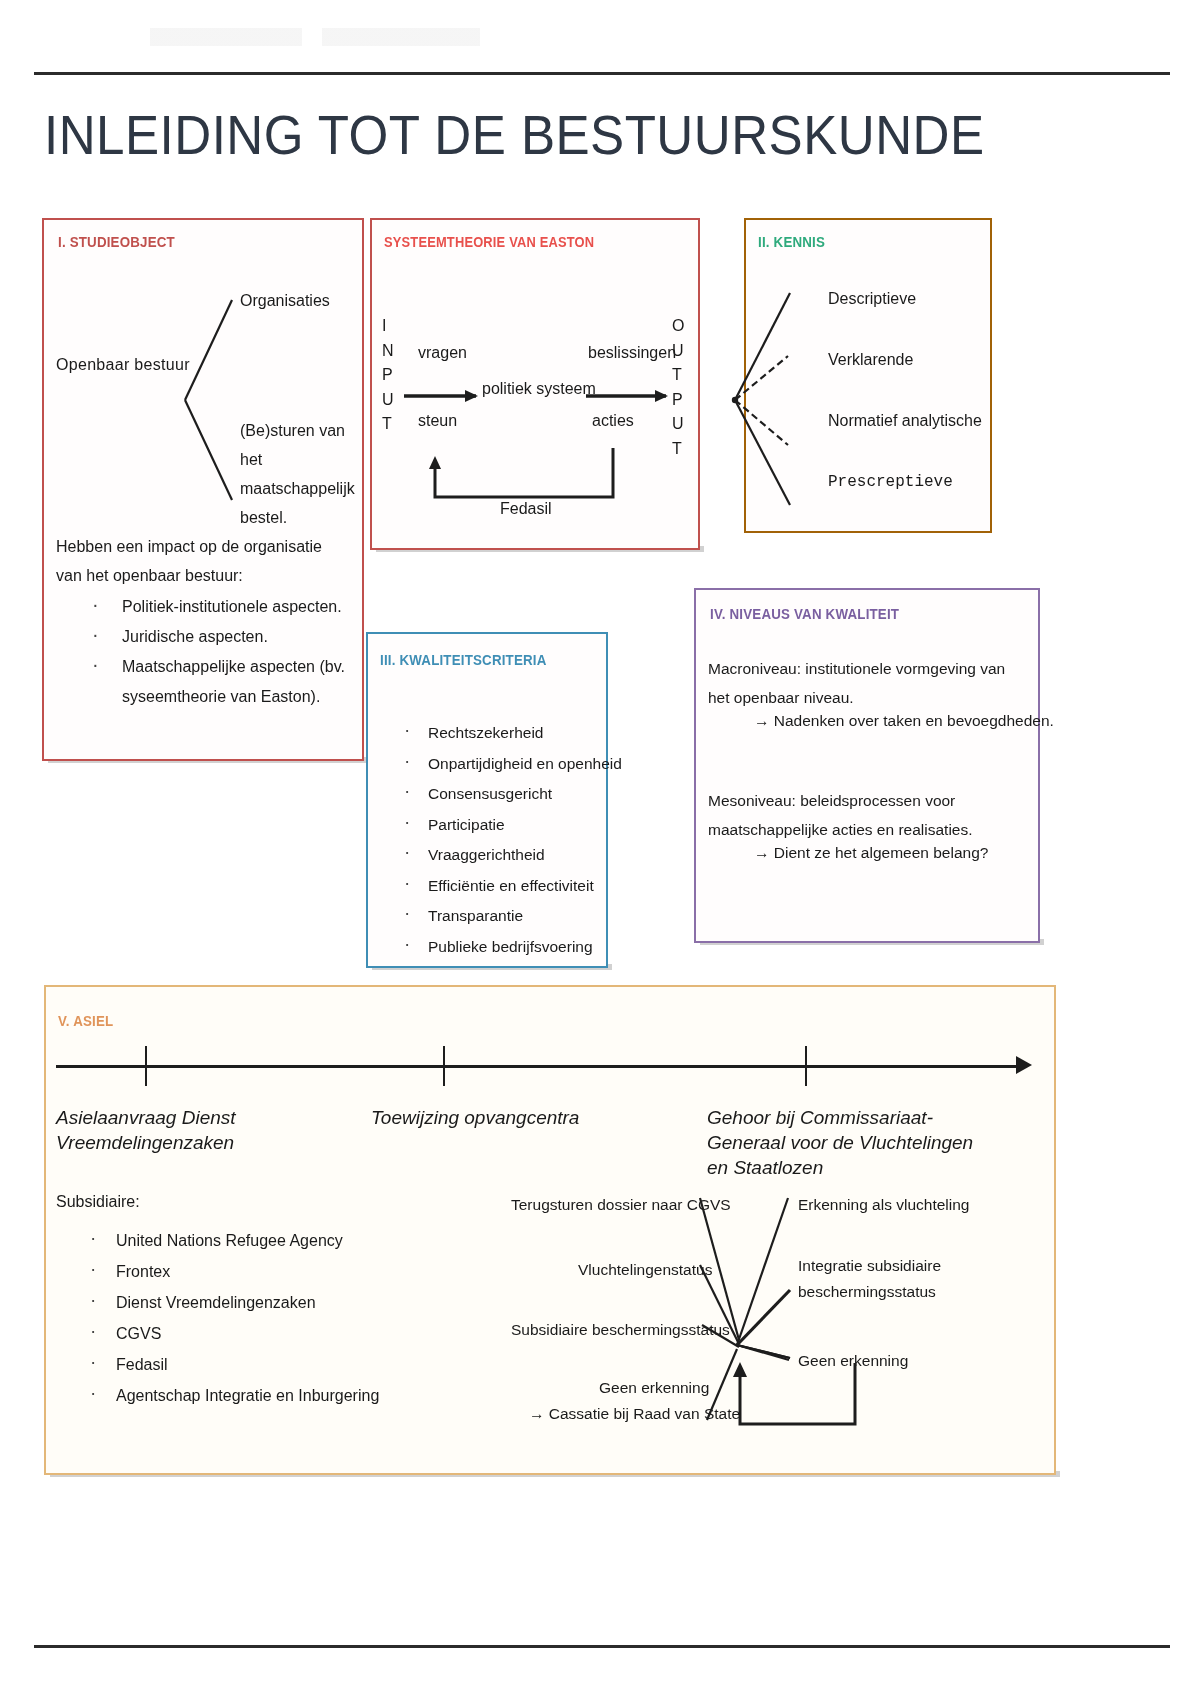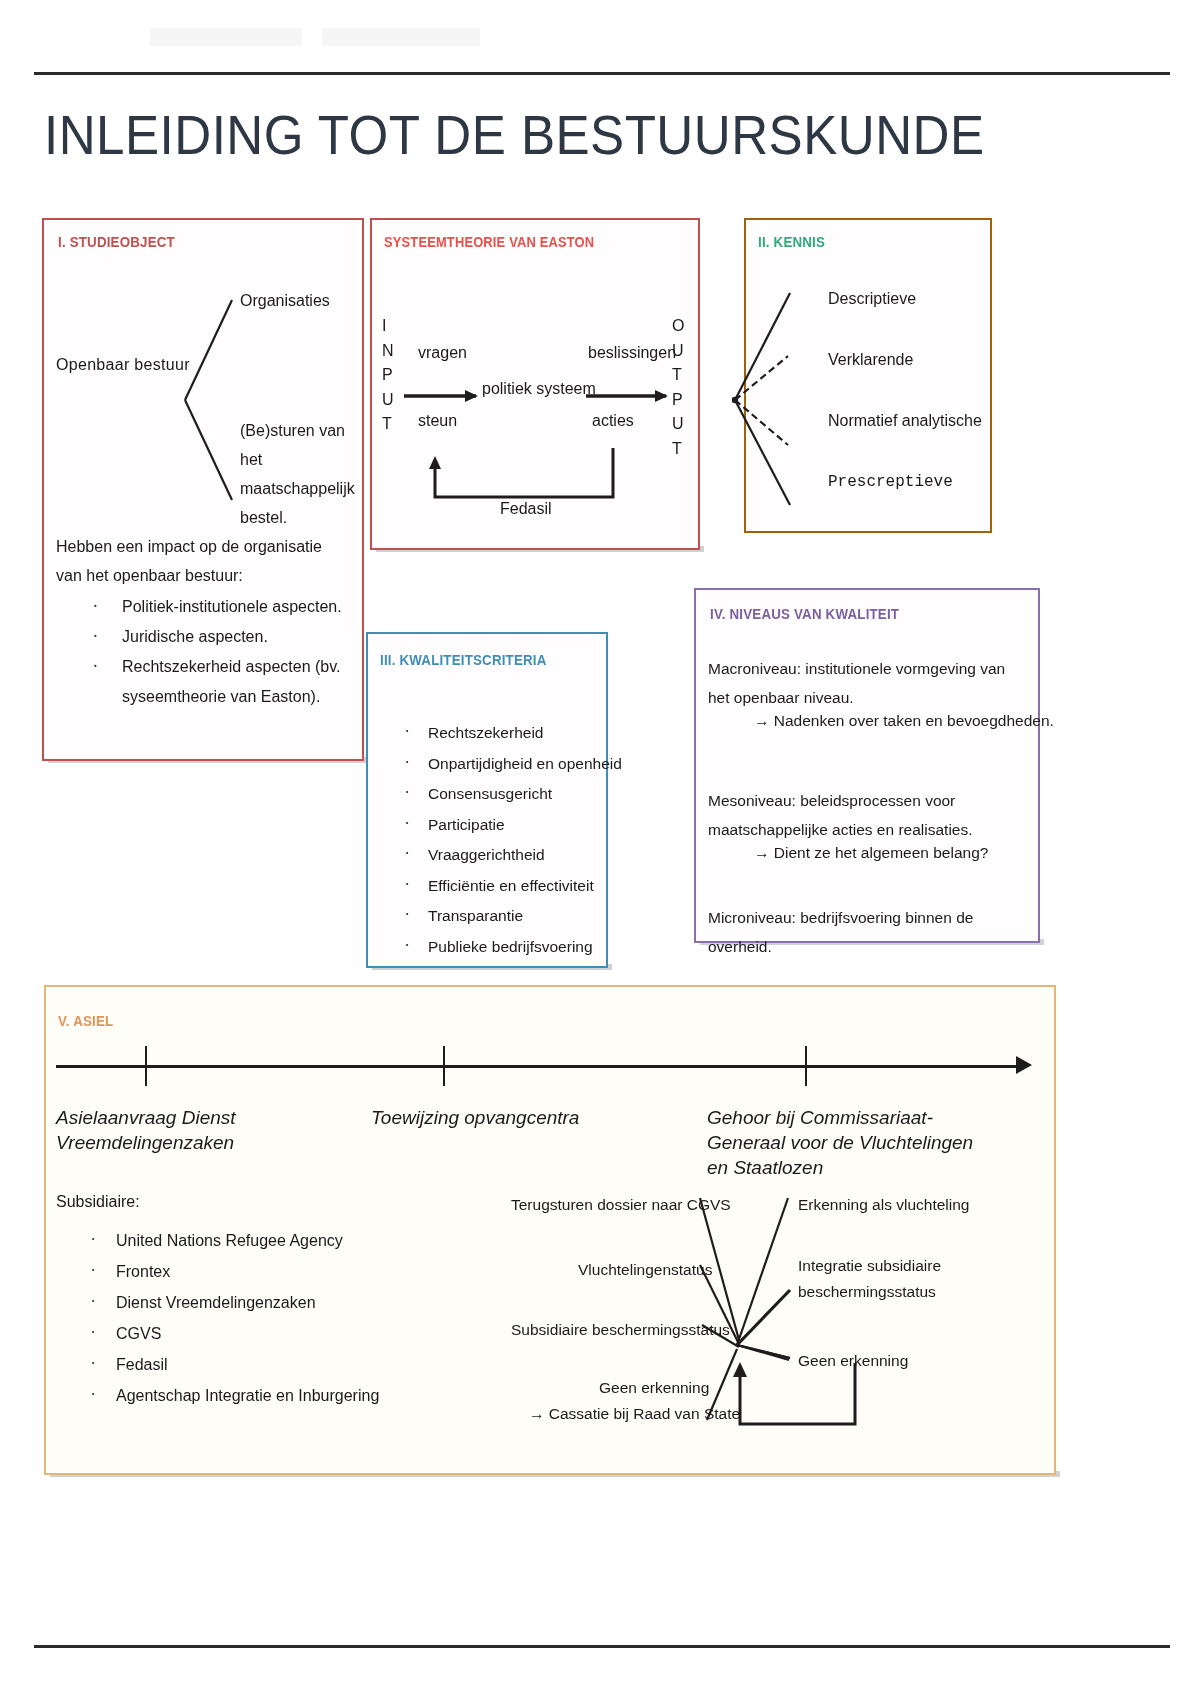--- a/index.html
+++ b/index.html
@@ -115,21 +115,21 @@
   <div class="shadow" style="left:48px;top:757px;width:320px;height:6px;"></div>
   <div class="box" id="box1">
     <div class="bh">I. STUDIEOBJECT</div>
     <div class="b1-left">Openbaar  bestuur</div>
     <div class="b1-r1">Organisaties</div>
     <div class="b1-r2">(Be)sturen van het maatschappelijk bestel.</div>
     <div class="b1-par">Hebben een impact op de organisatie van het openbaar bestuur:</div>
     <div class="b1-list">
       <div class="li">Politiek-institutionele  aspecten.</div>
       <div class="li">Juridische aspecten.</div>
-      <div class="li">Rechtszekerheid aspecten (bv. syseemtheorie van Easton).</div>
+      <div class="li">Maatschappelijke aspecten (bv. syseemtheorie van Easton).</div>
     </div>
   </div>
 
   <div class="shadow" style="left:376px;top:546px;width:328px;height:6px;"></div>
   <div class="box" id="boxE">
     <div class="bh">SYSTEEMTHEORIE VAN EASTON</div>
     <div class="vstack e-in">I<br>N<br>P<br>U<br>T</div>
     <div class="vstack e-out">O<br>U<br>T<br>P<br>U<br>T</div>
     <div class="e-vragen">vragen</div>
     <div class="e-steun">steun</div>
@@ -162,21 +162,20 @@
     </div>
   </div>
 
   <div class="shadow" style="left:700px;top:939px;width:344px;height:6px;"></div>
   <div class="box" id="box4">
     <div class="bh">IV. NIVEAUS VAN KWALITEIT</div>
     <div class="n-par" style="top:64px;">Macroniveau: institutionele vormgeving van het openbaar niveau.</div>
     <div class="n-sub" style="top:122px;">→ Nadenken over taken en bevoegdheden.</div>
     <div class="n-par" style="top:196px;">Mesoniveau: beleidsprocessen voor maatschappelijke acties en realisaties.</div>
     <div class="n-sub" style="top:254px;">→ Dient ze het algemeen belang?</div>
-    <div class="n-par" style="top:313px;">Microniveau: bedrijfsvoering binnen de overheid.</div>
   </div>
 
   <div class="shadow" style="left:50px;top:1471px;width:1010px;height:6px;"></div>
   <div class="box" id="box5">
     <div class="bh">V. ASIEL</div>
   </div>
 
   <div class="tl-line"></div>
   <div class="tl-head"></div>
   <div class="tick" style="left:145px;"></div>

